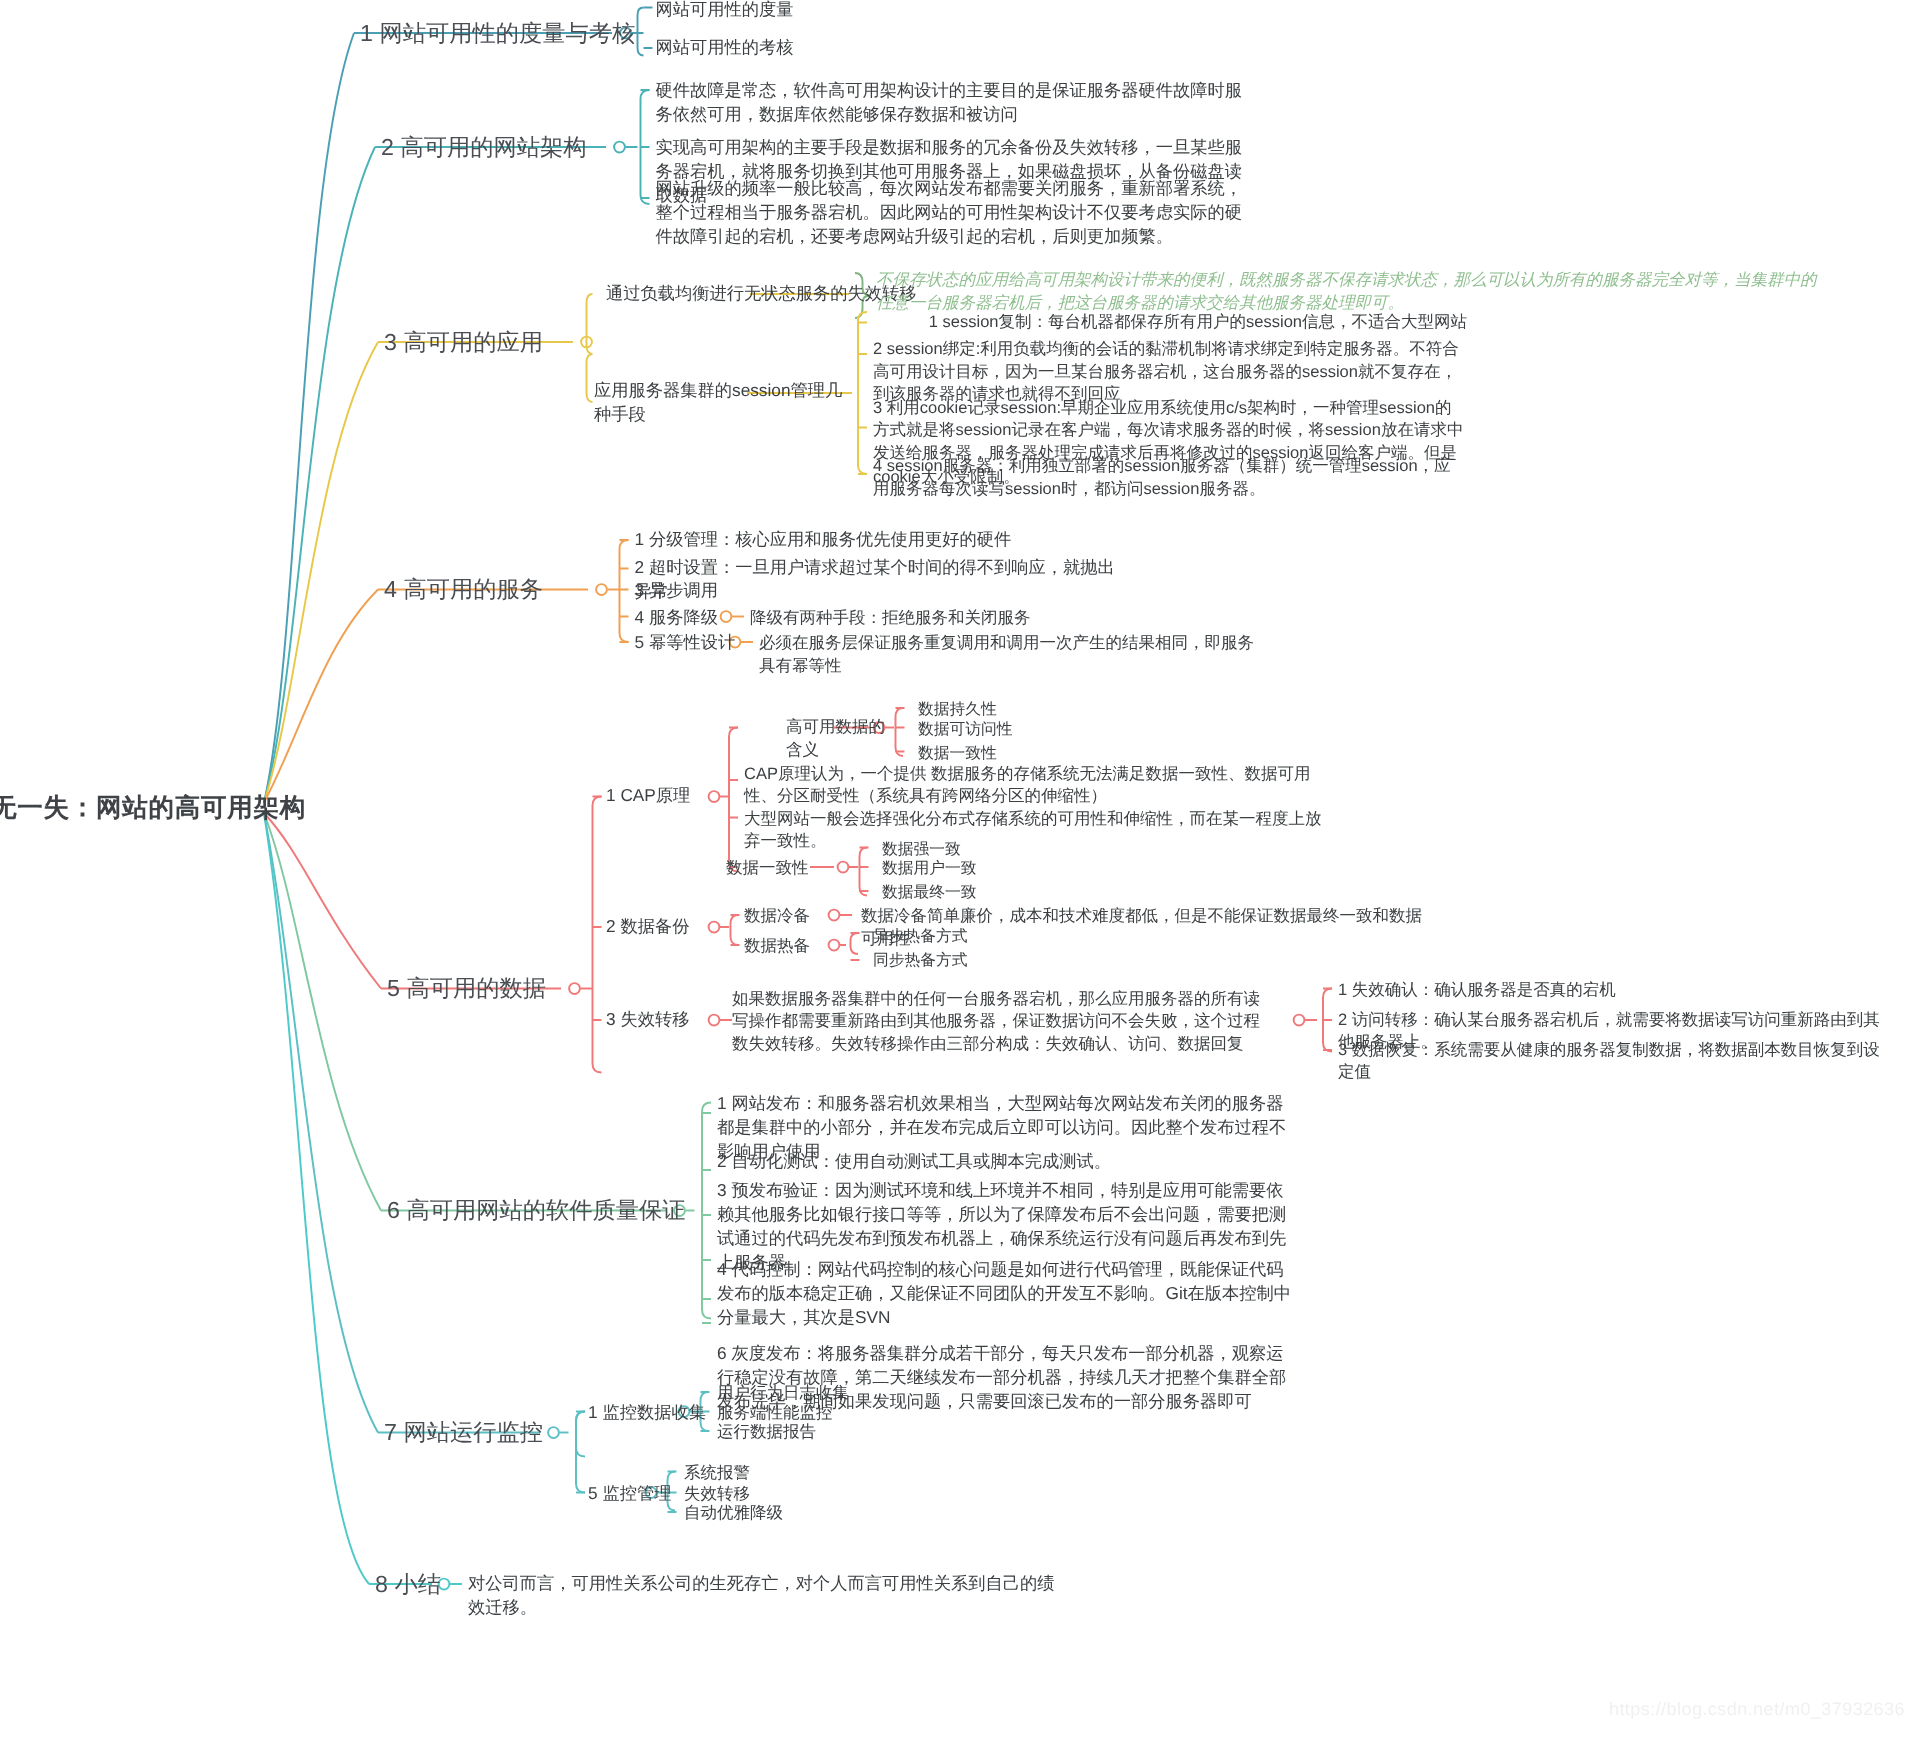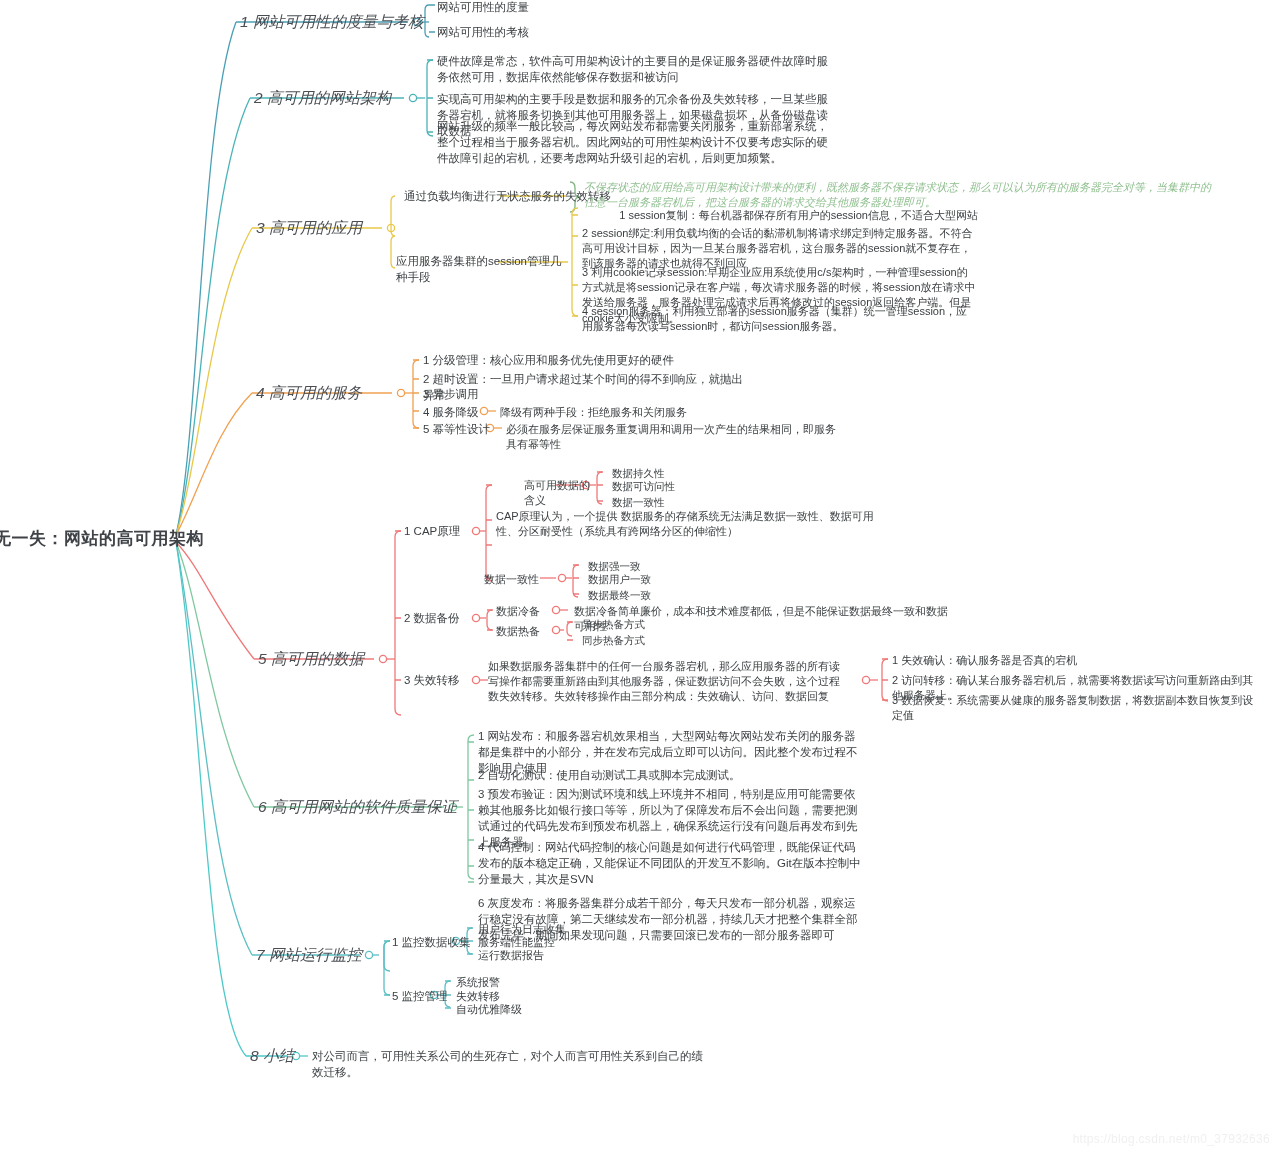--- a/index.html
+++ b/index.html
@@ -19,21 +19,21 @@
 
   
   .root{
     left:-6px;top:527px;
     font-size:17px;font-weight:bold;color:#3f4246;letter-spacing:.5px;
     white-space:nowrap;
   }
 
   
   .l1{
-    font-size:15.5px;color:#4a4e53;white-space:nowrap;font-style:italic;
+    font-size:15.5px;color:#4a4e53;white-space:nowrap;
   }
 
   
   .l2{font-size:11.5px;color:#3c4043;}
   
   .l3{font-size:11px;color:#3c4043;}
   
   .l4{font-size:10.5px;color:#3c4043;}
 
   .hl{color:#8fbf8f;font-style:italic;}
@@ -194,20 +194,21 @@
   <div class="node l3 txt" style="left:506px;top:422px;width:330px;">必须在服务层保证服务重复调用和调用一次产生的结果相同，即服务具有幂等性</div>
 
   <div class="node l1" style="left:258px;top:649px;">5 高可用的数据</div>
 
   <div class="node l2 txt" style="left:404px;top:524px;width:70px;">1 CAP原理</div>
   <div class="node l3 txt" style="left:496px;top:478px;width:66px;margin-left:28px;">高可用数据的含义</div>
   <div class="node l4 txt" style="left:612px;top:466px;width:110px;">数据持久性</div>
   <div class="node l4 txt" style="left:612px;top:479px;width:110px;">数据可访问性</div>
   <div class="node l4 txt" style="left:612px;top:495px;width:110px;">数据一致性</div>
   <div class="node l3 txt" style="left:496px;top:509px;width:390px;">CAP原理认为，一个提供 数据服务的存储系统无法满足数据一致性、数据可用性、分区耐受性（系统具有跨网络分区的伸缩性）</div>
+  <div class="node l3 txt" style="left:496px;top:539px;width:390px;">大型网站一般会选择强化分布式存储系统的可用性和伸缩性，而在某一程度上放弃一致性。</div>
   <div class="node l3 txt" style="left:484px;top:572px;width:62px;">数据一致性</div>
   <div class="node l4 txt" style="left:588px;top:559px;width:110px;">数据强一致</div>
   <div class="node l4 txt" style="left:588px;top:572px;width:110px;">数据用户一致</div>
   <div class="node l4 txt" style="left:588px;top:588px;width:110px;">数据最终一致</div>
 
   <div class="node l2 txt" style="left:404px;top:611px;width:70px;">2 数据备份</div>
   <div class="node l3 txt" style="left:496px;top:604px;width:60px;">数据冷备</div>
   <div class="node l3 txt" style="left:574px;top:604px;width:380px;">数据冷备简单廉价，成本和技术难度都低，但是不能保证数据最终一致和数据可用性</div>
   <div class="node l3 txt" style="left:496px;top:624px;width:60px;">数据热备</div>
   <div class="node l4 txt" style="left:582px;top:617px;width:110px;">异步热备方式</div>

